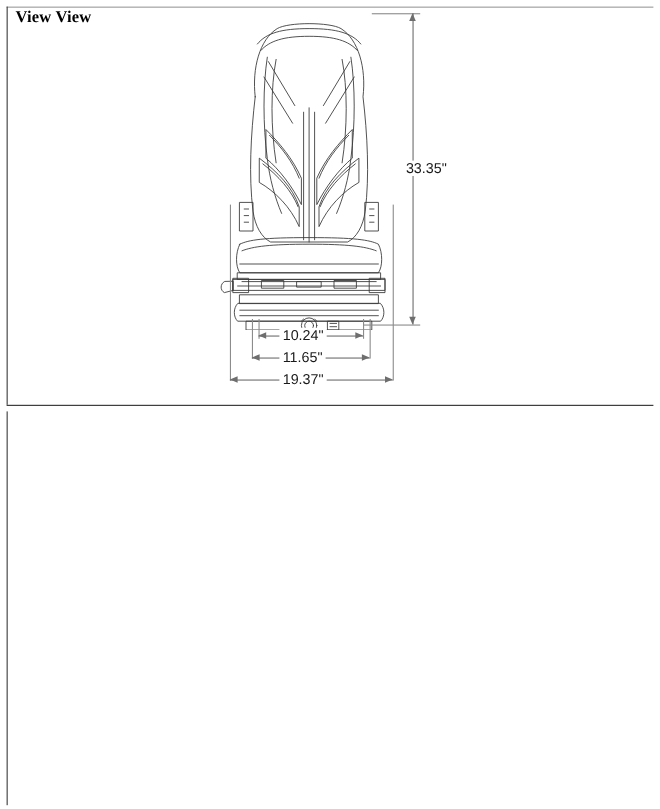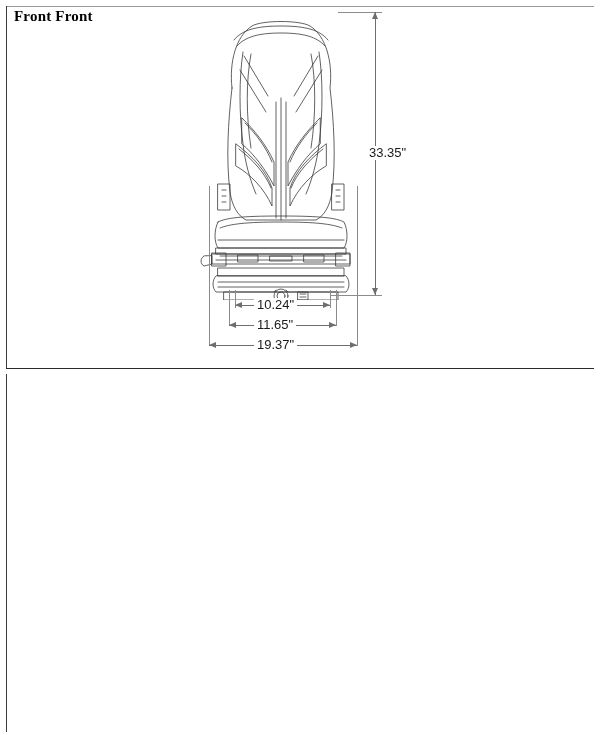--- a/index.html
+++ b/index.html
@@ -124,21 +124,21 @@
 
 <div id="sheet">
 
   <div class="rule" id="rule-top"></div>
   <div class="rule" id="rule-mid"></div>
   <div class="edge-left" id="edge-left-front"></div>
   <div class="edge-left" id="edge-left-side"></div>
 
   <div class="panel" id="panel-front">
 
-    <div class="view-title" id="title-front">Front Front</div>
+    <div class="view-title" id="title-front">View View</div>
 
     <div class="art" style="left:196px; top:10px;">
       <svg width="170" height="290" viewBox="0 0 170 290" fill="none" stroke="#3a3a3a" stroke-width="0.8" stroke-linecap="round" stroke-linejoin="round">
 
         <path d="M36 78 C33 52 40 26 56 16 C66 10 104 10 114 16 C130 26 137 52 134 78
                  C138 112 140 150 136 182 C134 196 128 206 120 210
                  L50 210 C42 206 36 196 34 182 C30 150 32 112 36 78 Z"></path>
 
         <path d="M38 30 C46 20 60 16 85 16 C110 16 124 20 132 30"></path>
         <path d="M41 36 C49 27 62 23 85 23 C108 23 121 27 129 36"></path>

